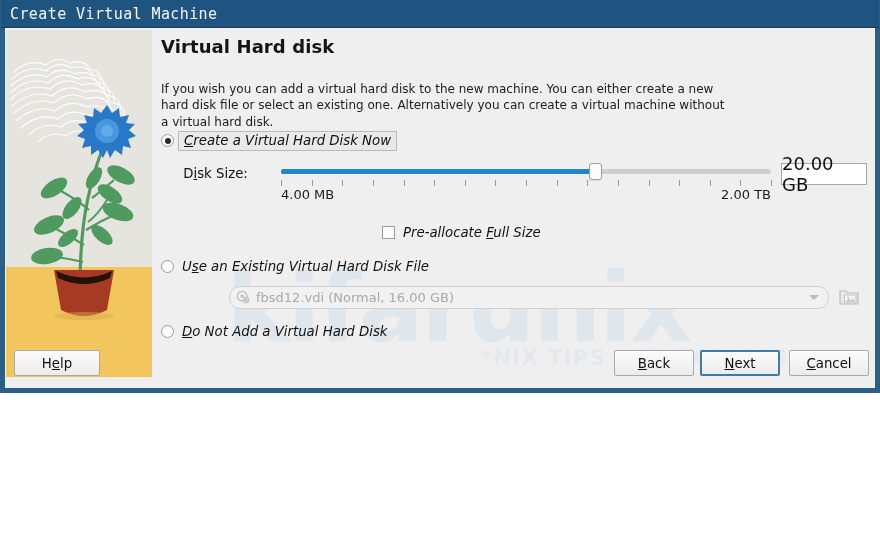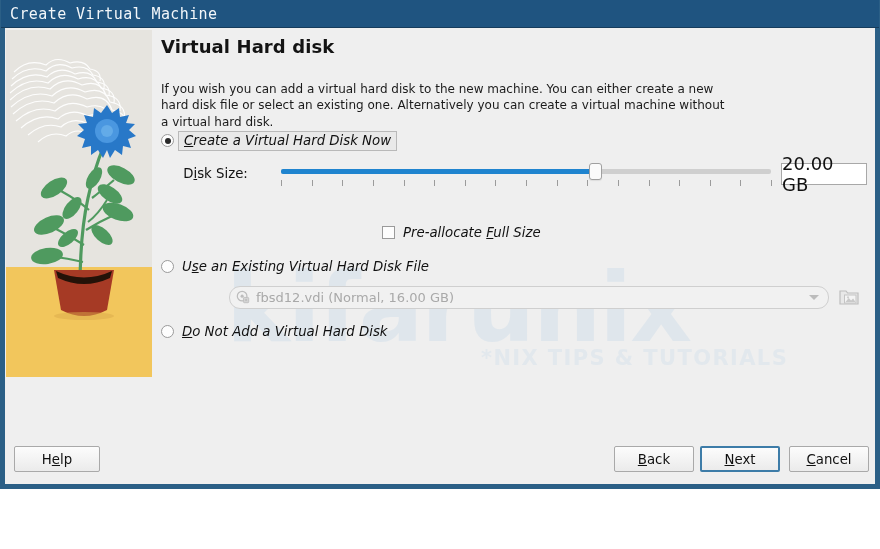--- a/index.html
+++ b/index.html
@@ -11,21 +11,21 @@
     width: 880px;
     height: 549px;
     overflow: hidden;
     font-family: "DejaVu Sans", "Liberation Sans", sans-serif;
   }
 
   
   .window {
     position: relative;
     width: 880px;
-    height: 489px;
+    height: 393px;
     box-sizing: border-box;
     background: #efefef;
     border: 1px solid #2b5f86;
     border-top: none;
     overflow: hidden;
   }
 
   .titlebar {
     height: 28px;
     background: #1f5480;
@@ -469,20 +469,24 @@
               <div class="tick" style="left: 50%;"></div>
               <div class="tick" style="left: 56.25%;"></div>
               <div class="tick" style="left: 62.5%;"></div>
               <div class="tick" style="left: 68.75%;"></div>
               <div class="tick" style="left: 75%;"></div>
               <div class="tick" style="left: 81.25%;"></div>
               <div class="tick" style="left: 87.5%;"></div>
               <div class="tick" style="left: 93.75%;"></div>
               <div class="tick" style="left: 100%;"></div>
             </div>
+          <div class="range-row">
+            <span>4.00 MB</span>
+            <span>2.00 TB</span>
+          </div>
         </div>
 
         <div class="value-box">20.00 GB</div>
       </div>
 
       <div class="check-row">
         <span class="checkbox"></span>
         <span class="opt-label"><span>Pre-allocate </span><span class="mn">F</span><span>ull Size</span></span>
       </div>
 

